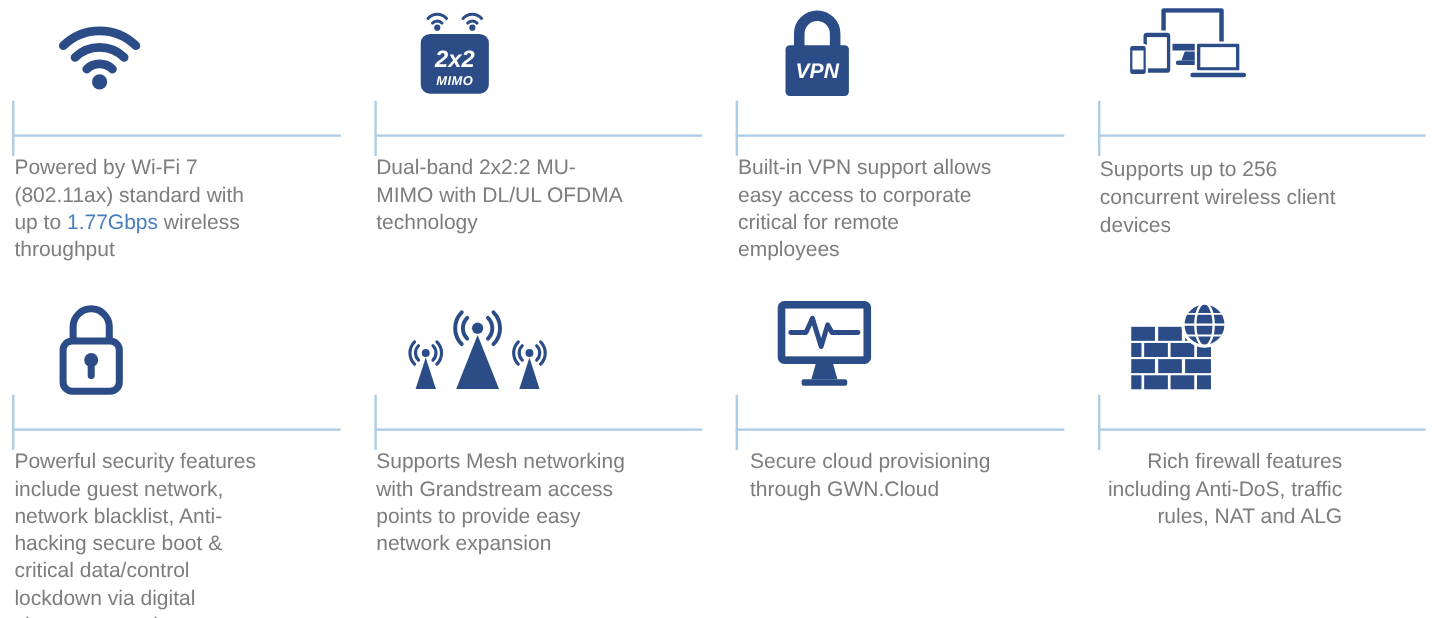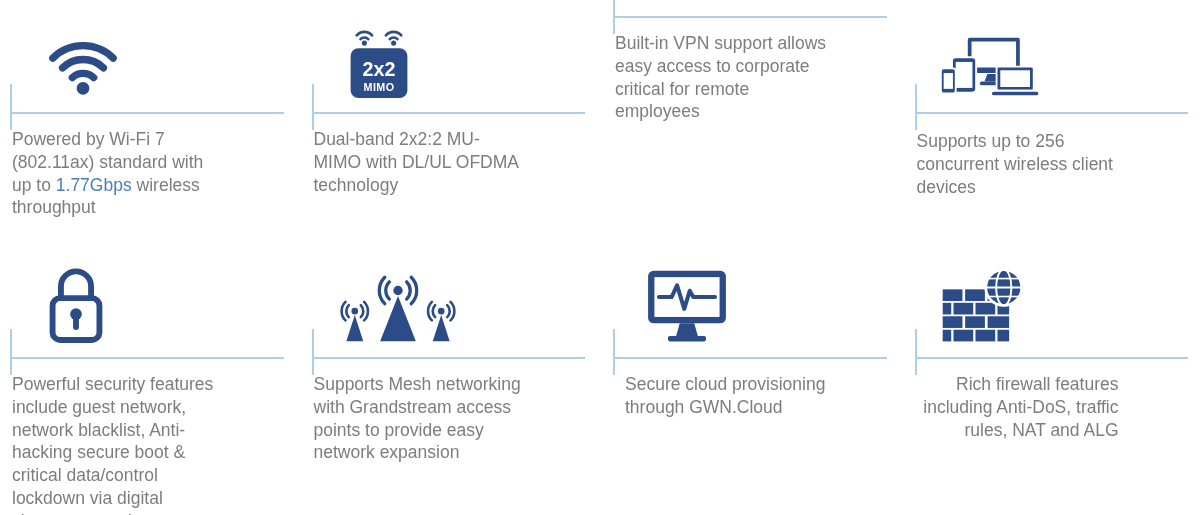--- a/index.html
+++ b/index.html
@@ -12,23 +12,24 @@
   .grid {
     display:grid;
     grid-template-columns:repeat(4,1fr);
     column-gap:28px; row-gap:30px;
     padding:4px 12px 0 10px;
     width:1200px;
   }
   .cell { display:flex; flex-direction:column; }
   .icon-area {
     height:96px;
-    display:flex; align-items:flex-end;
+    display:flex; 
     padding-left:24px;
     color:var(--icon);
+    font-style:italic;
   }
   .icon { display:block; }
   .icon text { font-family:"Liberation Sans", sans-serif; font-weight:bold; fill:var(--badge-text); }
   .divider {
     margin-top:12px;
     position:relative;
     height:2px;
     background:var(--divider);
   }
   .divider::before {
@@ -87,20 +88,27 @@
         <rect x="17" y="28" width="66" height="58" rx="9" fill="currentColor"></rect>
         <text x="50" y="60" font-size="23" text-anchor="middle">2x2</text>
         <text x="50" y="78" font-size="12.5" letter-spacing="0.5" text-anchor="middle">MIMO</text>
       </svg>
     </div>
     <div class="divider"></div>
     <p class="text">Dual-band 2x2:2 MU-MIMO with DL/UL OFDMA technology</p>
   </section>
 
   <section class="cell">
+    <div class="icon-area">
+      <svg class="icon" viewBox="0 0 100 88" width="88" height="78">
+        <path d="M 33 40 V 27 A 17 17 0 0 1 67 27 V 40" fill="none" stroke="currentColor" stroke-width="10"></path>
+        <rect x="20" y="38" width="60" height="48" rx="4" fill="currentColor"></rect>
+        <text x="50" y="69" font-size="20" text-anchor="middle">VPN</text>
+      </svg>
+    </div>
     <div class="divider"></div>
     <p class="text">Built-in VPN support allows easy access to corporate critical for remote employees</p>
   </section>
 
   <section class="cell">
     <div class="icon-area">
       <svg class="icon" viewBox="0 0 112 70" width="104" height="65">
         <rect x="30" y="2" width="58" height="40" rx="3" fill="currentColor" stroke="#fff" stroke-width="2"></rect>
         <rect x="35" y="7" width="48" height="28" fill="#fff"></rect>
         <path d="M 52 42 h 14 l 3 8 h -20 Z" fill="currentColor"></path>

